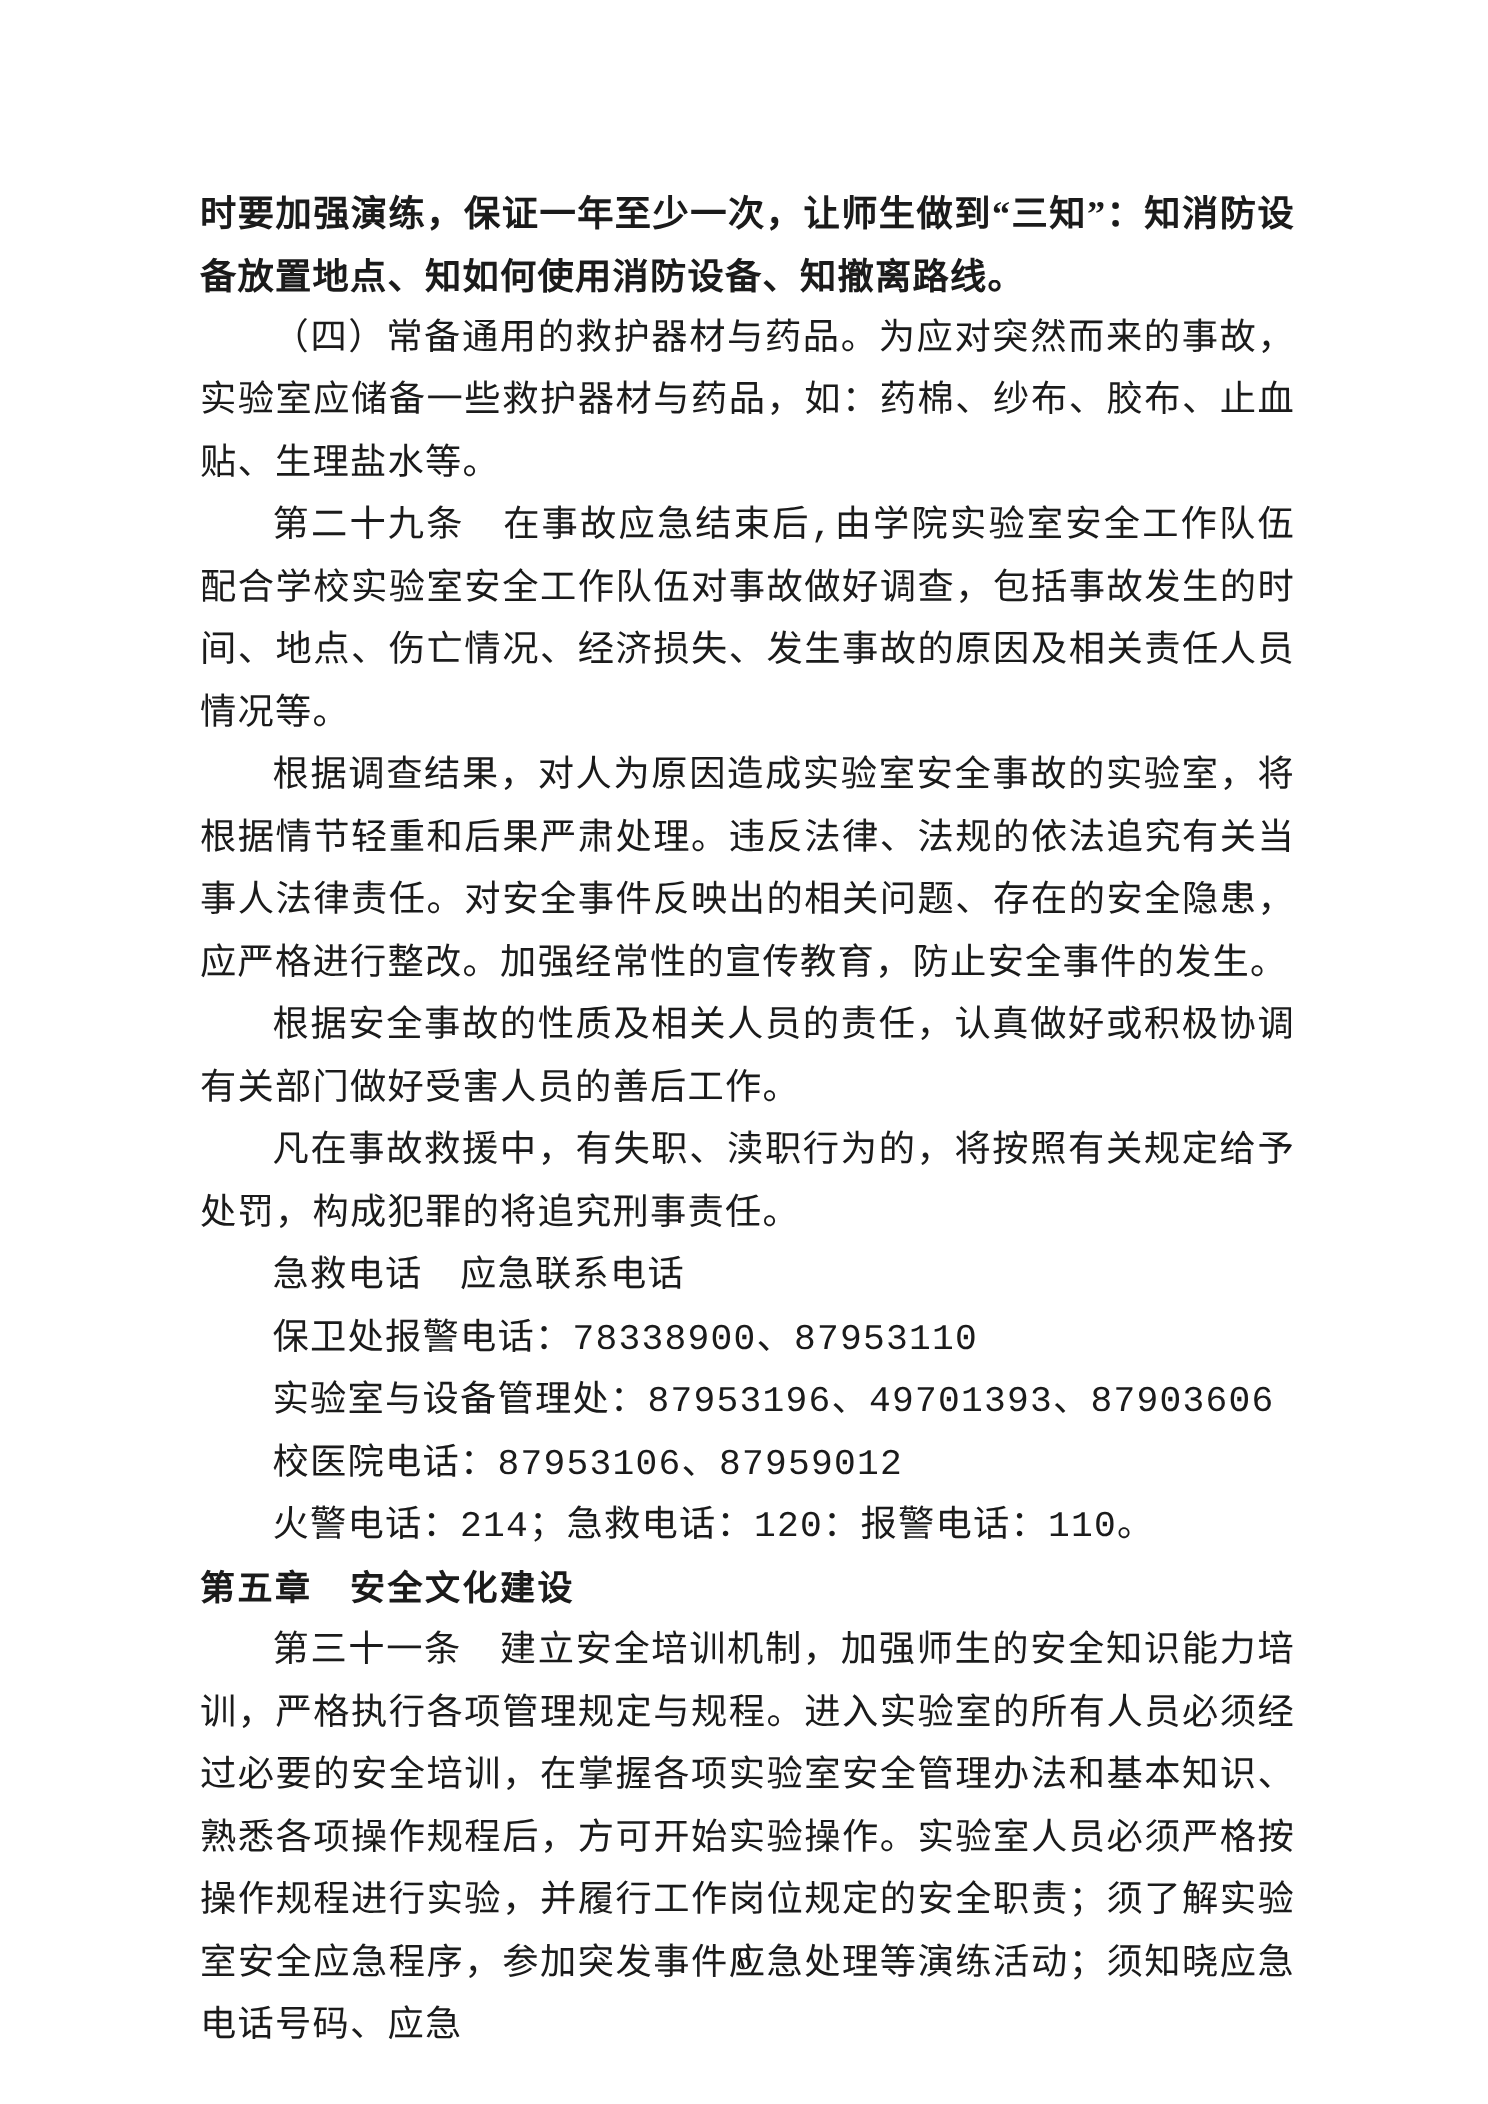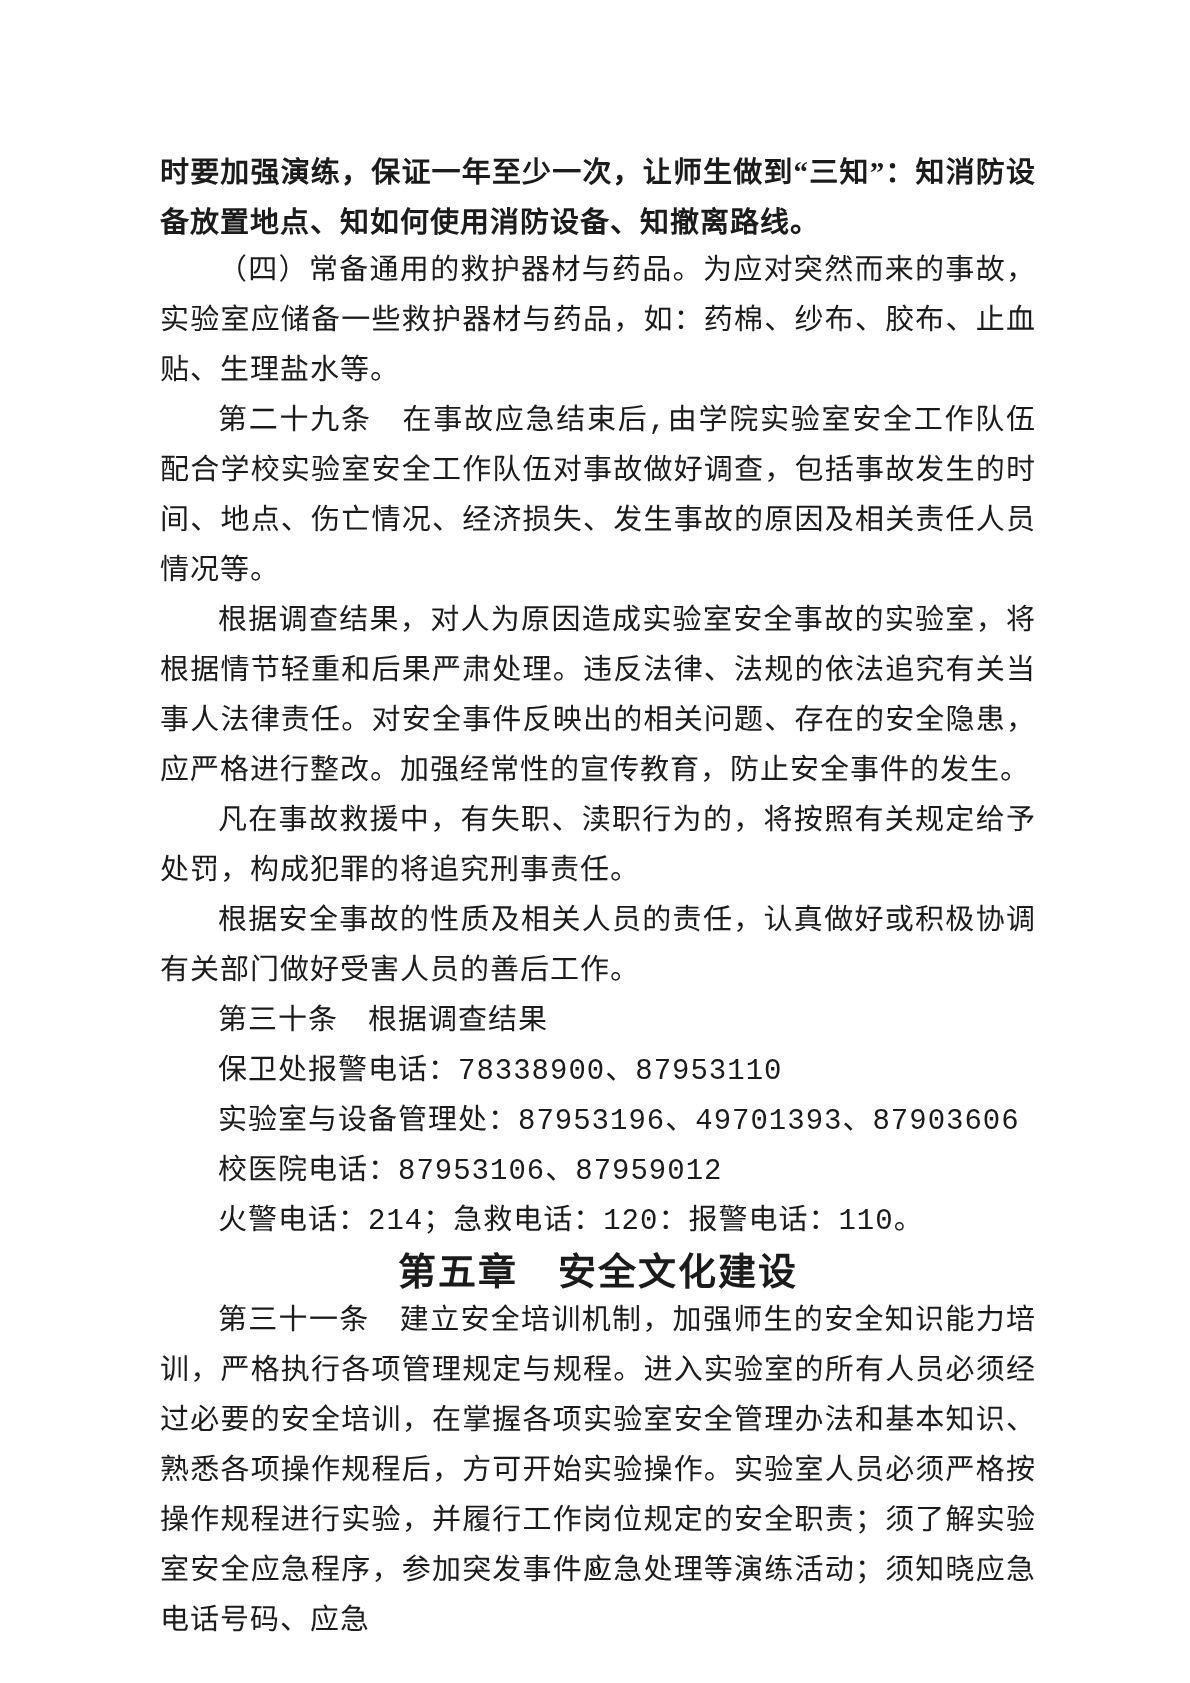--- a/index.html
+++ b/index.html
@@ -39,24 +39,23 @@
     text-indent: 2em;
     font-family: Liberation Mono, monospace;
   }
   .para.no-indent {
     text-indent: 0;
     font-weight: bold;
   }
   .chapter-heading {
     margin: 0;
     padding: 0;
-    font-size: 38px;
+    font-size: 28px;
     line-height: 50px;
     font-weight: bold;
-    text-align: center;
     text-indent: 0;
     letter-spacing: 2px;
   }
   .page-footer {
     position: absolute;
     left: 0;
     top: 1554px;
     width: 100%;
     text-align: center;
   }
@@ -70,23 +69,23 @@
 </head>
 <body>
 
 <div class="page">
 
   <main class="text-block">
     <p class="para no-indent">时要加强演练，保证一年至少一次，让师生做到“三知”：知消防设备放置地点、知如何使用消防设备、知撤离路线。</p>
     <p class="para indent">（四）常备通用的救护器材与药品。为应对突然而来的事故，实验室应储备一些救护器材与药品，如：药棉、纱布、胶布、止血贴、生理盐水等。</p>
     <p class="para indent">第二十九条　在事故应急结束后,由学院实验室安全工作队伍配合学校实验室安全工作队伍对事故做好调查，包括事故发生的时间、地点、伤亡情况、经济损失、发生事故的原因及相关责任人员情况等。</p>
     <p class="para indent">根据调查结果，对人为原因造成实验室安全事故的实验室，将根据情节轻重和后果严肃处理。违反法律、法规的依法追究有关当事人法律责任。对安全事件反映出的相关问题、存在的安全隐患，应严格进行整改。加强经常性的宣传教育，防止安全事件的发生。</p>
+    <p class="para indent">根据安全事故的性质及相关人员的责任，认真做好或积极协调有关部门做好受害人员的善后工作。</p>
     <p class="para indent">凡在事故救援中，有失职、渎职行为的，将按照有关规定给予处罚，构成犯罪的将追究刑事责任。</p>
-    <p class="para indent">根据安全事故的性质及相关人员的责任，认真做好或积极协调有关部门做好受害人员的善后工作。</p>
-    <p class="para indent">第三十条　根据调查结果</p>
+    <p class="para indent">急救电话　应急联系电话</p>
     <p class="para indent">保卫处报警电话：78338900、87953110</p>
     <p class="para indent">实验室与设备管理处：87953196、49701393、87903606</p>
     <p class="para indent">校医院电话：87953106、87959012</p>
     <p class="para indent">火警电话：214；急救电话：120：报警电话：110。</p>
     <h2 class="chapter-heading">第五章　安全文化建设</h2>
     <p class="para indent">第三十一条　建立安全培训机制，加强师生的安全知识能力培训，严格执行各项管理规定与规程。进入实验室的所有人员必须经过必要的安全培训，在掌握各项实验室安全管理办法和基本知识、熟悉各项操作规程后，方可开始实验操作。实验室人员必须严格按操作规程进行实验，并履行工作岗位规定的安全职责；须了解实验室安全应急程序，参加突发事件应急处理等演练活动；须知晓应急电话号码、应急</p>
   </main>
 
   <footer class="page-footer">
     <span class="page-number">8</span>

